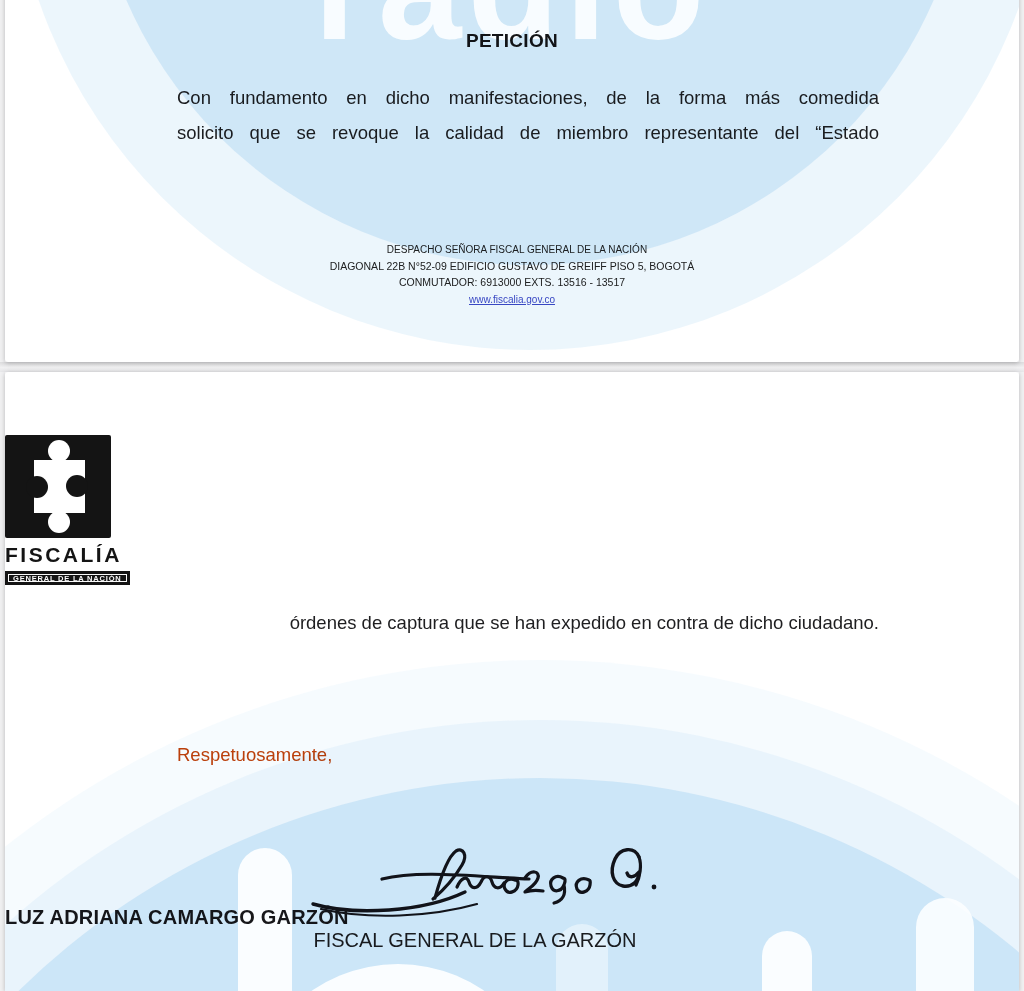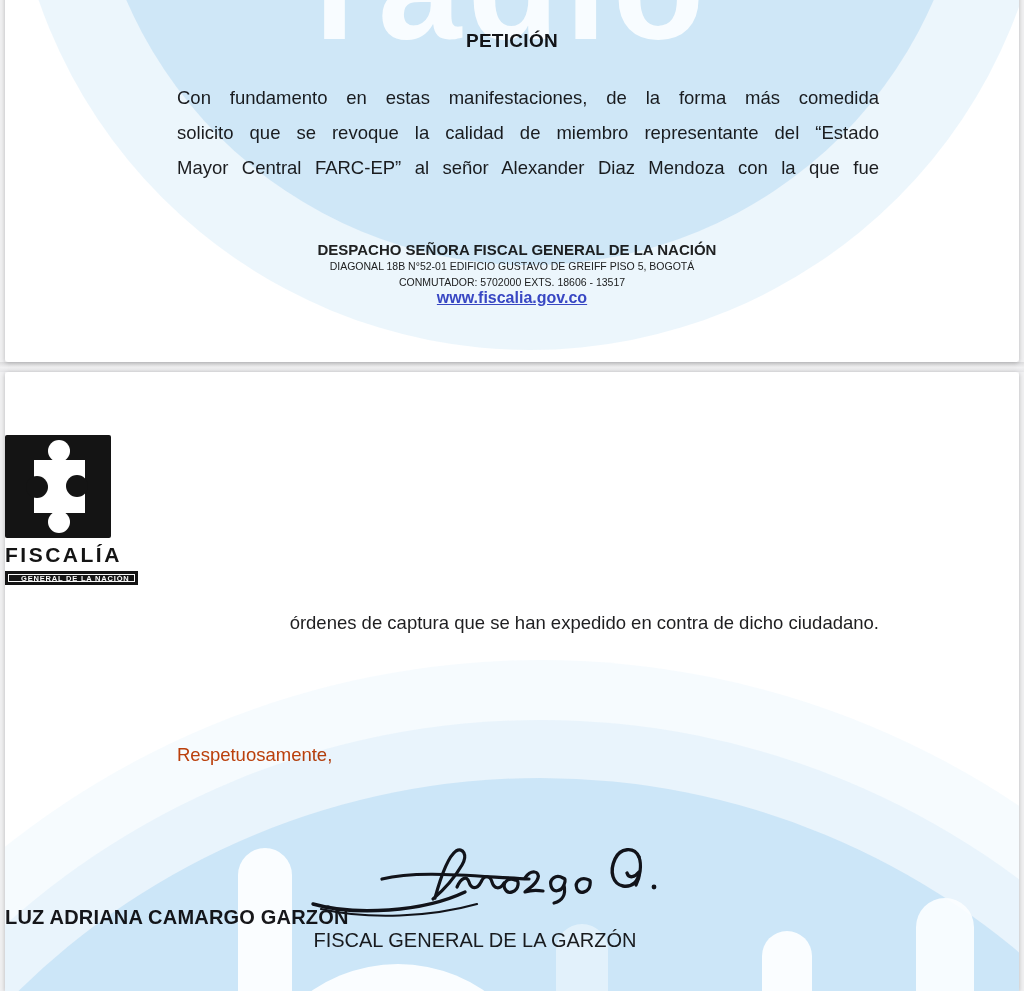--- a/index.html
+++ b/index.html
@@ -45,31 +45,31 @@
   .heading{
     position:absolute;left:0;width:100%;text-align:center;
     font-size:19px;font-weight:bold;letter-spacing:.3px;color:#151517;
   }
   .para{position:absolute;left:172px;width:702px;font-size:18.5px;line-height:35px;color:#1e1e20;}
   .pline{text-align:justify;text-align-last:justify;white-space:nowrap;}
   .pline.last{text-align:right;text-align-last:auto;}
   .closing{position:absolute;left:172px;font-size:18.5px;color:#c2410c;}
   
   .doc-footer{position:absolute;left:0;width:100%;text-align:center;line-height:16px;color:#222;}
-  .doc-footer .f1{font-size:15px;font-weight:bold;padding-left:10px;}
+  .doc-footer .f1{font-size:10px;font-weight:normal;padding-left:10px;}
   .doc-footer .f2{font-size:10.5px;}
-  .doc-footer .flink{font-size:16px;font-weight:bold;color:#3c49c6;text-decoration:underline;margin-top:16px;}
+  .doc-footer .flink{font-size:10px;font-weight:normal;color:#3c49c6;text-decoration:underline;margin-top:16px;}
   
   .logo-wrap{position:absolute;left:0;top:63px;width:100%;text-align:left;}
   .logo-square{width:106px;height:103px;display:inline-block;}
   .logo-name{font-size:21px;font-weight:bold;letter-spacing:2.5px;color:#141414;margin-top:1px;}
   .logo-banner{
     display:inline-block;background:#141414;color:#fafafa;
     font-size:7.5px;font-weight:bold;letter-spacing:.8px;
-    padding:3px 8px 2px 16px;margin-top:2px;
+    padding:3px 8px 2px 8px;margin-top:2px;
     box-shadow:inset 0 0 0 3px #141414, inset 0 0 0 4px #fafafa;
   }
   .sig-svg{position:absolute;left:300px;top:466px;}
   .signer-name{position:absolute;left:0;top:534px;width:976px;text-align:left;
                font-size:20px;font-weight:bold;letter-spacing:.2px;color:#17171a;}
   .signer-role{position:absolute;left:0;top:557px;width:940px;text-align:center;
                font-size:20px;color:#1d1d1f;}
 </style>
 </head>
 <body>
@@ -91,29 +91,28 @@
 </div>
 
 <div class="strip strip-left"></div>
 <div class="strip strip-right"></div>
 <div class="strip strip-gap"></div>
 
 <div class="page" id="page1">
   <div class="heading" style="top:40px;">PETICIÓN</div>
 
   <div class="para" style="top:90px;">
-    <div class="pline">Con fundamento en estas manifestaciones, de la forma más comedida</div>
+    <div class="pline">Con fundamento en dicho manifestaciones, de la forma más comedida</div>
     <div class="pline">solicito que se revoque la calidad de miembro representante del “Estado</div>
-    <div class="pline">Mayor Central FARC-EP” al señor Alexander Diaz Mendoza con la que fue</div>
   </div>
 
   <div class="doc-footer" style="top:252px;">
     <div class="f1">DESPACHO SEÑORA FISCAL GENERAL DE LA NACIÓN</div>
-    <div class="f2">DIAGONAL 18B N°52-01 EDIFICIO GUSTAVO DE GREIFF PISO 5, BOGOTÁ</div>
-    <div class="f2">CONMUTADOR: 5702000 EXTS. 18606 - 13517</div>
+    <div class="f2">DIAGONAL 22B N°52-09 EDIFICIO GUSTAVO DE GREIFF PISO 5, BOGOTÁ</div>
+    <div class="f2">CONMUTADOR: 6913000 EXTS. 13516 - 13517</div>
     <div><a class="flink" href="#">www.fiscalia.gov.co</a></div>
   </div>
 </div>
 
 <div class="page" id="page2">
 
   <div class="logo-wrap">
     <svg class="logo-square" viewBox="0 0 106 103">
       <rect x="0" y="0" width="106" height="103" rx="2" fill="#141414"></rect>
       <rect x="29" y="25" width="51" height="53" fill="#ffffff"></rect>

